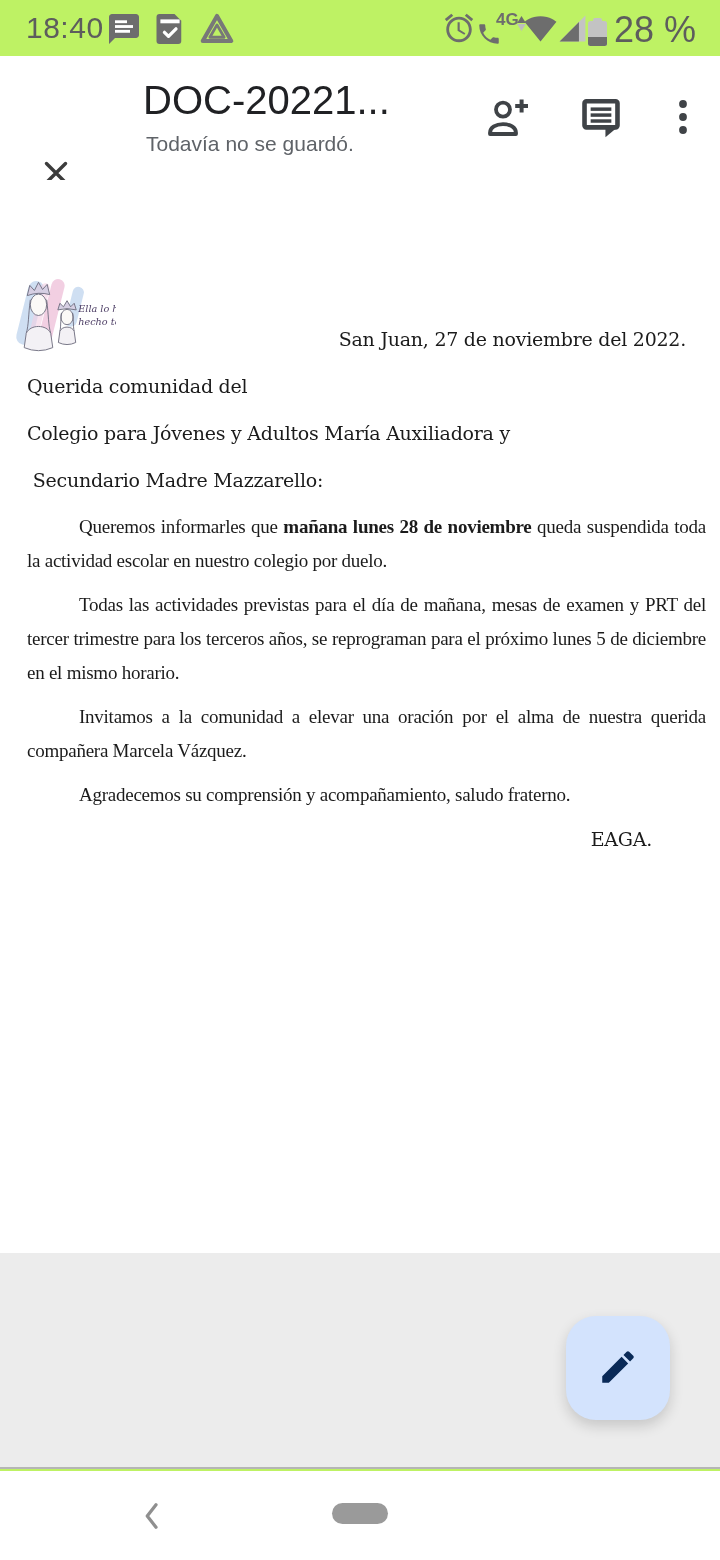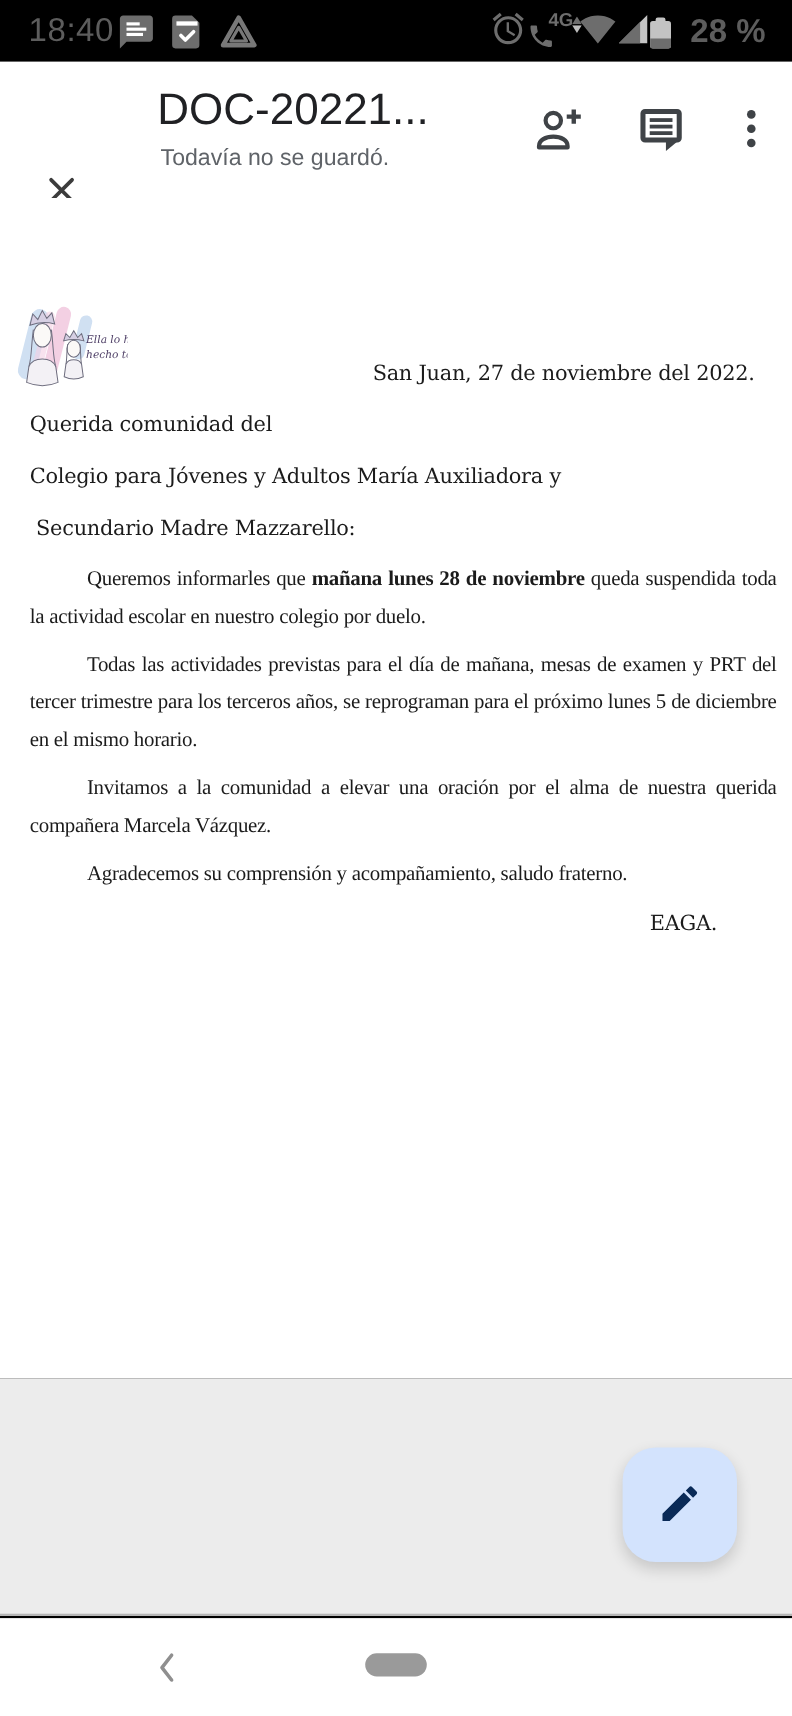--- a/index.html
+++ b/index.html
@@ -1,25 +1,25 @@
 <!DOCTYPE html>
 <html><head>
 <meta charset="utf-8">
 <style>
   * { box-sizing: border-box; margin: 0; padding: 0; }
   html,body { background:#fff; }
   body { font-family: "Liberation Sans", sans-serif; }
-  .screen { position:relative; width:720px; height:1560px; background:#000000; overflow:hidden; }
+  .screen { position:relative; width:720px; height:1560px; background:#bef264; overflow:hidden; }
 
   
   .status-bar { position:absolute; left:0; top:0; width:720px; height:56px; }
   .sb-time { position:absolute; left:26px; top:11px; font-size:30px; color:#5d5d5d; letter-spacing:.5px; }
   .sb-left-icons { position:absolute; left:106px; top:10px; display:flex; gap:10px; align-items:center; }
   .sb-right { position:absolute; right:24px; top:9px; display:flex; align-items:center; gap:0; }
-  .sb-pct { font-size:30px; color:#5d5d5d; margin-left:18px;font-weight:bold; }
+  .sb-pct { font-size:36px; color:#5d5d5d; margin-left:7px; }
   .battery { position:relative; width:19px; height:28px; margin-top:3px; }
   .battery .cap { position:absolute; left:5px; top:0; width:9px; height:4px; background:#c3c3c3; border-radius:2px 2px 0 0; }
   .battery .bod { position:absolute; left:0; top:3px; width:19px; height:25px; background:#c3c3c3; border-radius:2.5px; overflow:hidden; }
   .battery .lvl { position:absolute; left:0; bottom:0; width:100%; height:9px; background:#6d6d6d; }
   .net-4g { position:relative; width:48px; height:36px; }
   .net-4g svg.hand { position:absolute; left:0; bottom:1px; }
   .net-4g .fourg { position:absolute; left:20px; top:-2px; font-size:17px; font-weight:bold; color:#6d6d6d; }
   .net-4g .arrows { position:absolute; right:-2px; top:4px; display:flex; flex-direction:column; gap:1px; }
 
   

